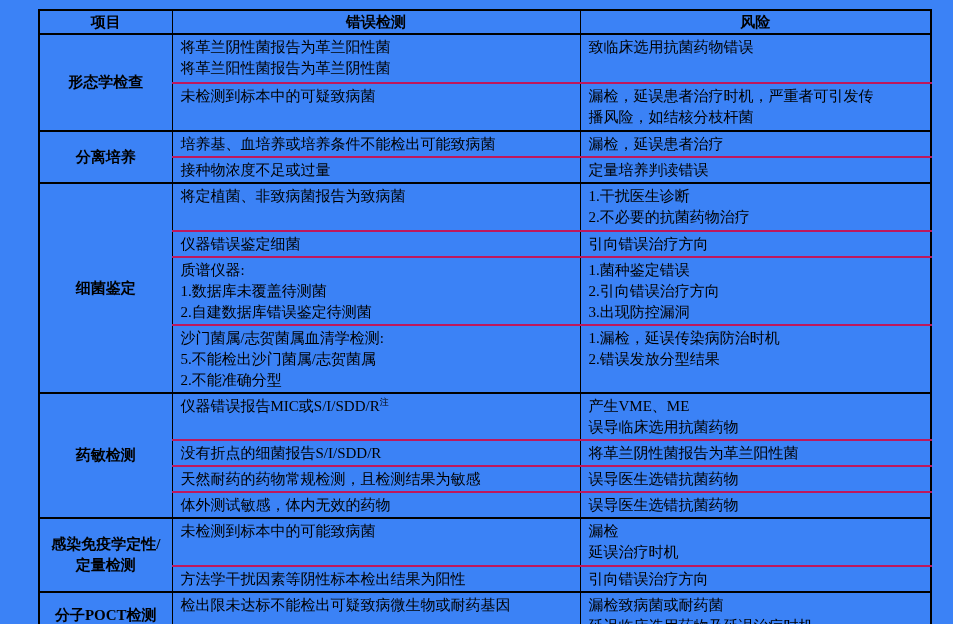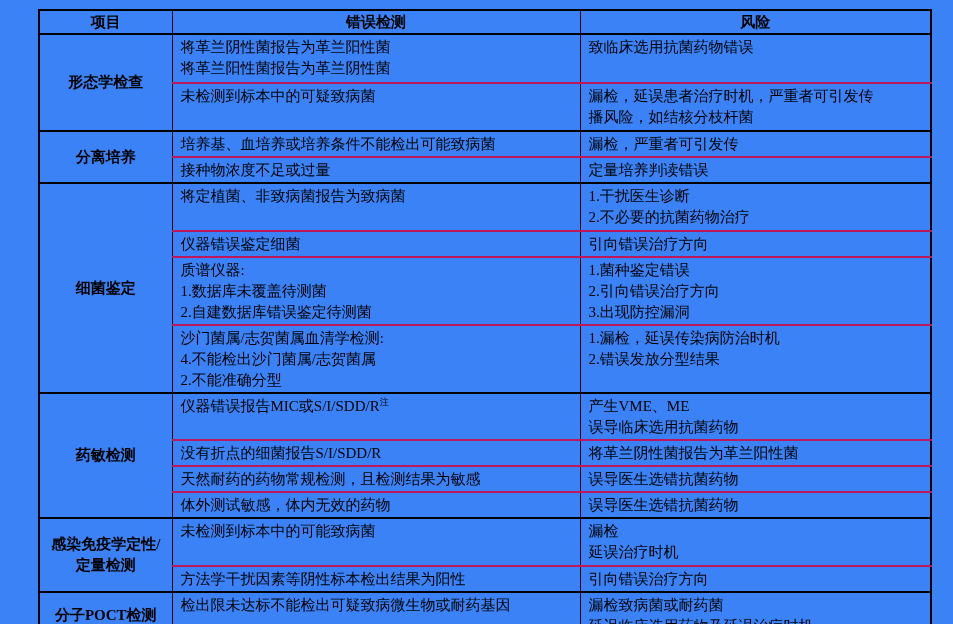--- a/index.html
+++ b/index.html
@@ -90,21 +90,21 @@
       </tr>
       <tr class="sub" style="height:48px">
         <td>未检测到标本中的可疑致病菌</td>
         <td>漏检，延误患者治疗时机，严重者可引发传
 播风险，如结核分枝杆菌</td>
       </tr>
 
       <tr class="sec" style="height:24px">
         <td class="item" rowspan="2">分离培养</td>
         <td>培养基、血培养或培养条件不能检出可能致病菌</td>
-        <td>漏检，严重者可引发传</td>
+        <td>漏检，延误患者治疗</td>
       </tr>
       <tr class="sub" style="height:23px">
         <td>接种物浓度不足或过量</td>
         <td>定量培养判读错误</td>
       </tr>
 
       <tr class="sec" style="height:48px">
         <td class="item" rowspan="4">细菌鉴定</td>
         <td>将定植菌、非致病菌报告为致病菌</td>
         <td>1.干扰医生诊断
@@ -117,21 +117,21 @@
       <tr class="sub" style="height:64px">
         <td>质谱仪器:
 1.数据库未覆盖待测菌
 2.自建数据库错误鉴定待测菌</td>
         <td>1.菌种鉴定错误
 2.引向错误治疗方向
 3.出现防控漏洞</td>
       </tr>
       <tr class="sub" style="height:64px">
         <td>沙门菌属/志贺菌属血清学检测:
-4.不能检出沙门菌属/志贺菌属
+5.不能检出沙门菌属/志贺菌属
 2.不能准确分型</td>
         <td>1.漏检，延误传染病防治时机
 2.错误发放分型结果</td>
       </tr>
 
       <tr class="sec" style="height:45px">
         <td class="item" rowspan="4">药敏检测</td>
         <td><span>仪器错误报告MIC或S/I/SDD/R</span><sup class="note-sup">注</sup></td>
         <td>产生VME、ME
 误导临床选用抗菌药物</td>

